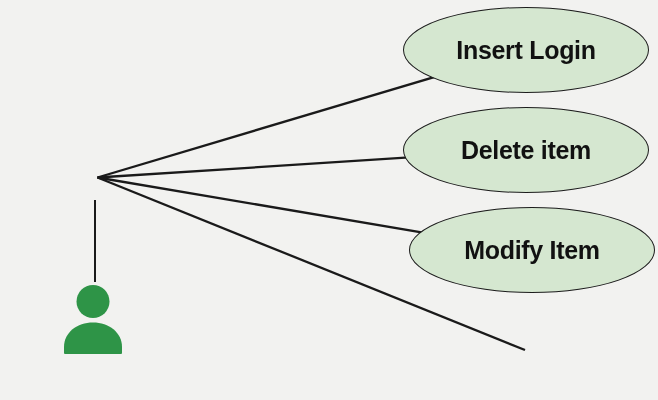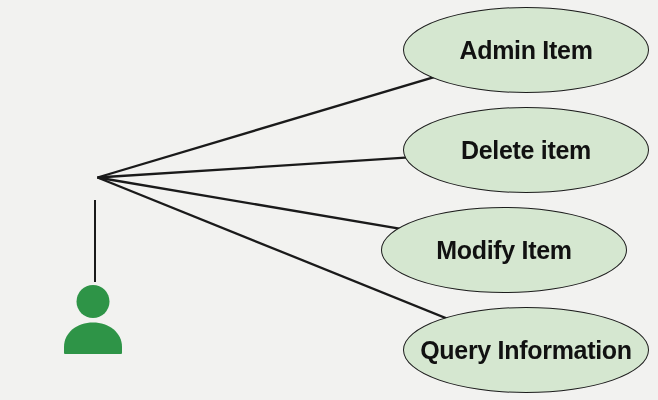--- a/index.html
+++ b/index.html
@@ -38,21 +38,21 @@
     font-size: 25px;
     font-weight: 700;
     color: #111111;
     letter-spacing: -0.3px;
     white-space: nowrap;
   }
   .uc-login   { left: 13px;  top: 135px; width: 169px; height: 85px; }
   .uc-login .label { font-size: 26px; }
   .uc-insert  { left: 403px; top: 7px;   width: 246px; height: 86px; }
   .uc-delete  { left: 403px; top: 107px; width: 246px; height: 86px; }
-  .uc-modify  { left: 381px; top: 207px; width: 246px; height: 86px; }
+  .uc-modify  { left: 409px; top: 207px; width: 246px; height: 86px; }
   .uc-query   { left: 403px; top: 307px; width: 246px; height: 86px; }
   .actor {
     position: absolute;
     left: 55px;
     top: 282px;
     width: 76px;
     height: 75px;
     z-index: 2;
   }
   .actor-label {
@@ -75,34 +75,31 @@
   <svg class="edges" viewBox="0 0 658 400" xmlns="http://www.w3.org/2000/svg">
     <line x1="97.5" y1="177.5" x2="525" y2="50" stroke="#1a1a1a" stroke-width="2.3"></line>
     <line x1="97.5" y1="177.5" x2="525" y2="150" stroke="#1a1a1a" stroke-width="2.3"></line>
     <line x1="97.5" y1="177.5" x2="525" y2="250" stroke="#1a1a1a" stroke-width="2.3"></line>
     <line x1="97.5" y1="177.5" x2="525" y2="350" stroke="#1a1a1a" stroke-width="2.3"></line>
     <line x1="95" y1="200" x2="95" y2="282" stroke="#1a1a1a" stroke-width="2"></line>
   </svg>
 
 
   <div class="usecase uc-insert">
-    <span class="label">Admin Item</span>
+    <span class="label">Insert Login</span>
   </div>
 
   <div class="usecase uc-delete">
     <span class="label">Delete item</span>
   </div>
 
   <div class="usecase uc-modify">
     <span class="label">Modify Item</span>
   </div>
 
-  <div class="usecase uc-query">
-    <span class="label">Query Information</span>
-  </div>
 
   <svg class="actor" viewBox="0 0 76 75" xmlns="http://www.w3.org/2000/svg">
     <circle cx="38" cy="19.5" r="16.5" fill="#2e9447"></circle>
     <path d="M 9 71 L 9 65 C 9 50.5 22 40.5 38 40.5 C 54 40.5 67 50.5 67 65 L 67 71 Q 67 72 66 72 L 10 72 Q 9 72 9 71 Z" fill="#2e9447"></path>
   </svg>
 
 
 </div>
 
 </body></html>

